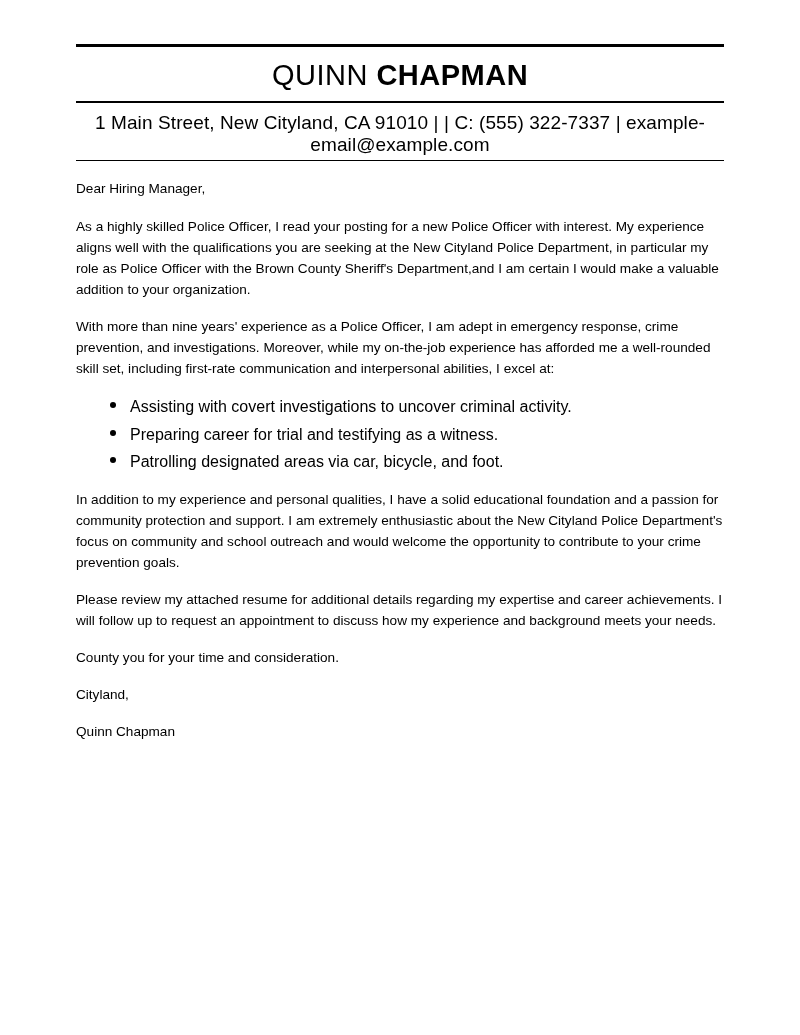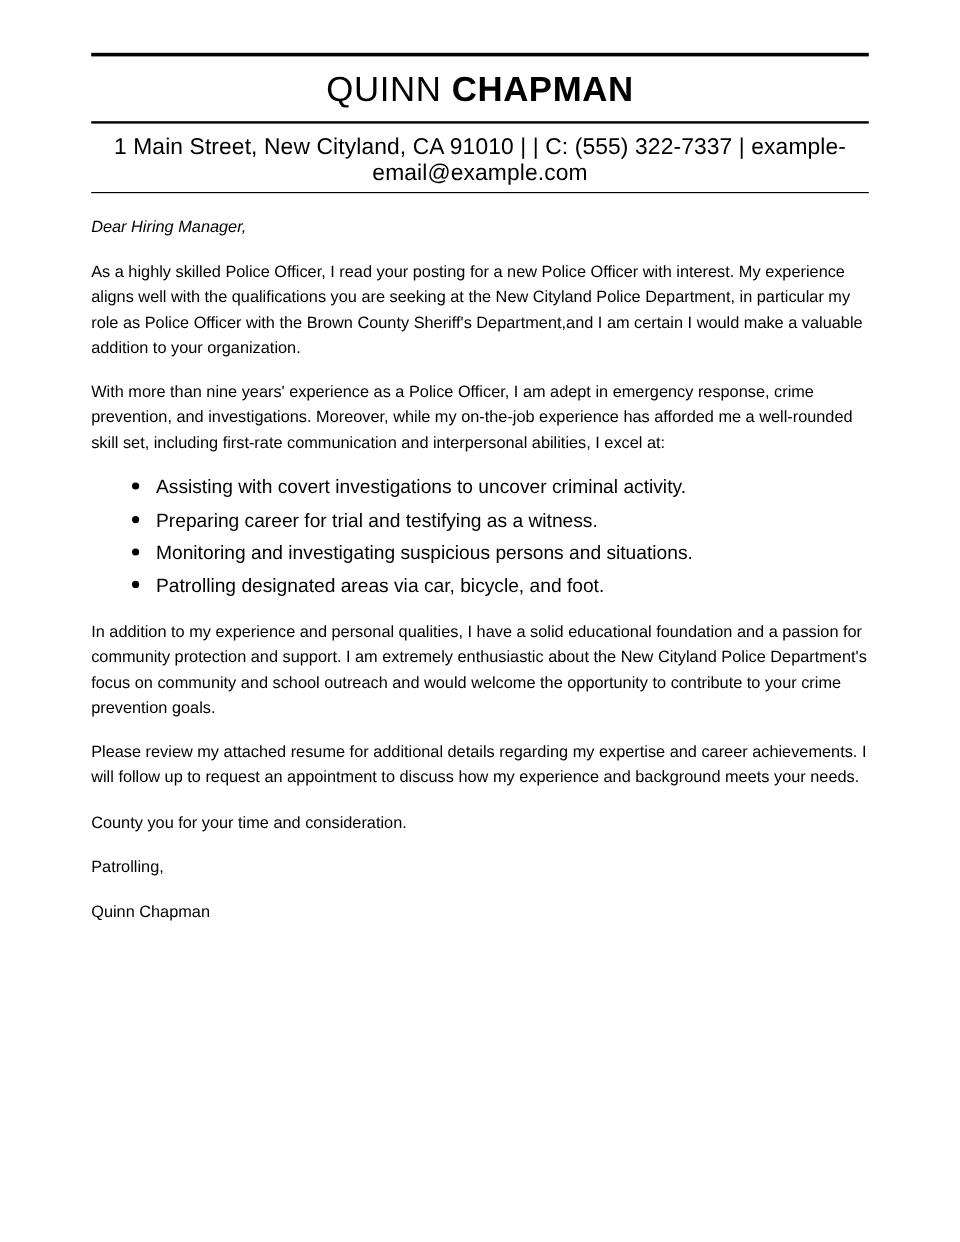--- a/index.html
+++ b/index.html
@@ -63,21 +63,20 @@
   .body-text {
     padding-top: 17px;
     font-size: 13.6px;
     line-height: 1.55;
   }
   .body-text p {
     margin: 0 0 16px 0;
   }
   .salutation {
     margin-bottom: 17px !important;
-    font-style: italic;
   }
   ul.bullets {
     margin: 0 0 16px 0;
     padding-left: 34px;
     list-style: none;
   }
   ul.bullets li {
     position: relative;
     margin-bottom: 4px;
     padding-left: 20px;
@@ -125,29 +124,28 @@
 
       <p class="salutation">Dear Hiring Manager,</p>
 
       <p>As a highly skilled Police Officer, I read your posting for a new Police Officer with interest. My experience aligns well with the qualifications you are seeking at the New Cityland Police Department, in particular my role as Police Officer with the Brown County Sheriff's Department,and I am certain I would make a valuable addition to your organization.</p>
 
       <p>With more than nine years' experience as a Police Officer, I am adept in emergency response, crime prevention, and investigations. Moreover, while my on-the-job experience has afforded me a well-rounded skill set, including first-rate communication and interpersonal abilities, I excel at:</p>
 
       <ul class="bullets">
         <li>Assisting with covert investigations to uncover criminal activity.</li>
         <li>Preparing career for trial and testifying as a witness.</li>
-        <li>Monitoring and investigating suspicious persons and situations.</li>
         <li>Patrolling designated areas via car, bicycle, and foot.</li>
       </ul>
 
       <p>In addition to my experience and personal qualities, I have a solid educational foundation and a passion for community protection and support. I am extremely enthusiastic about the New Cityland Police Department's focus on community and school outreach and would welcome the opportunity to contribute to your crime prevention goals.</p>
 
       <p>Please review my attached resume for additional details regarding my expertise and career achievements. I will follow up to request an appointment to discuss how my experience and background meets your needs.</p>
 
       <p>County you for your time and consideration.</p>
 
-      <p class="closing">Patrolling,</p>
+      <p class="closing">Cityland,</p>
 
       <p class="signature">Quinn Chapman</p>
 
     </div>
   </div>
 </div>
 
 </body></html>

